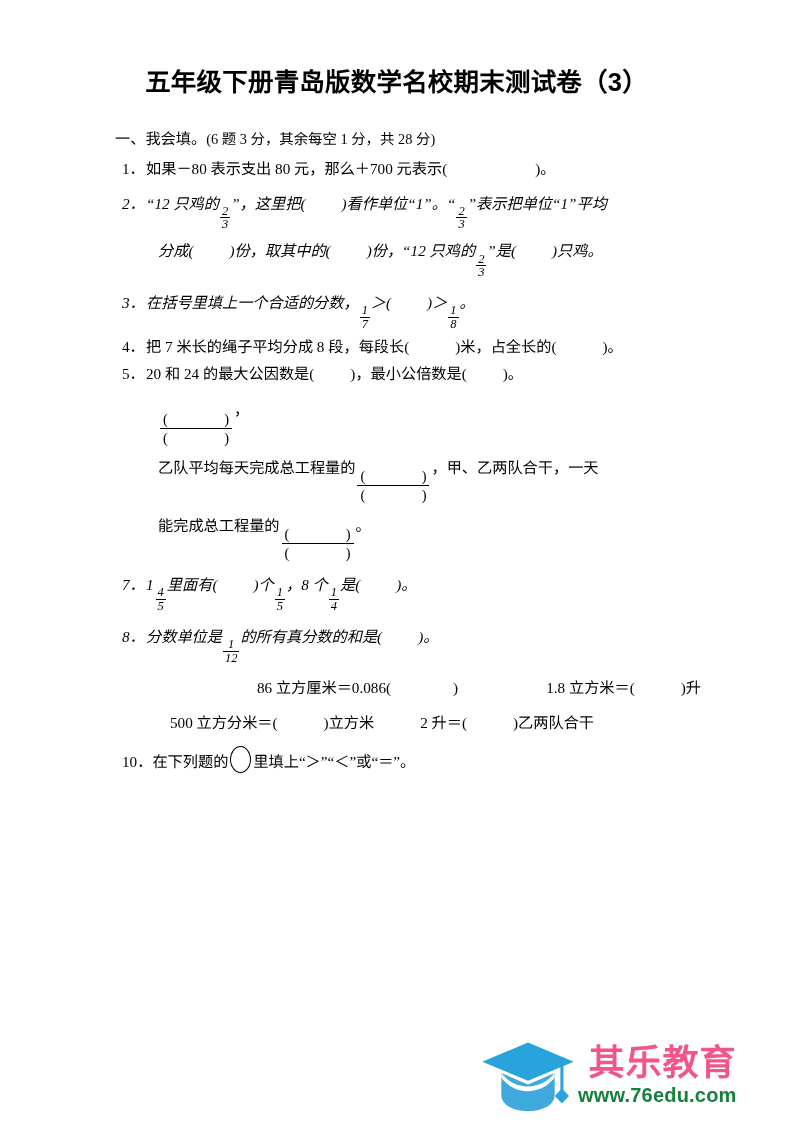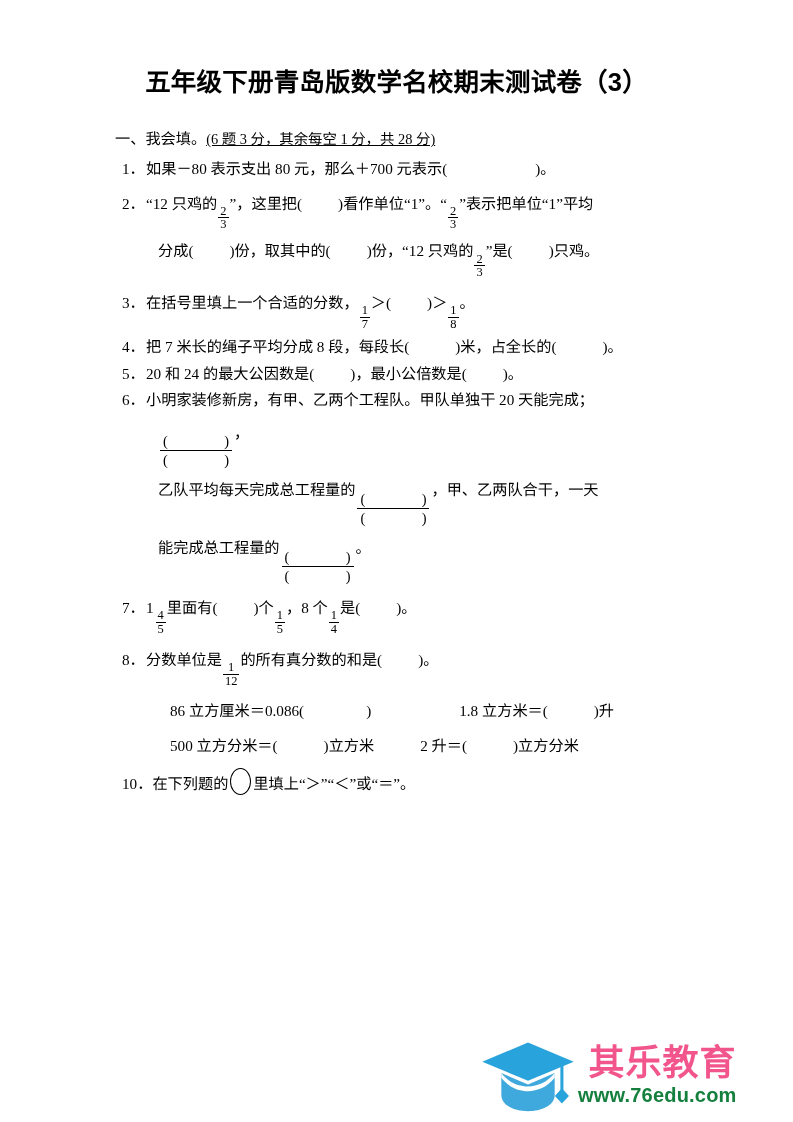--- a/index.html
+++ b/index.html
@@ -43,35 +43,34 @@
   }
 
   .section-head {
     font-size: 15.2px;
     line-height: 1.3;
     margin: 0 0 10px 0;
     white-space: nowrap;
   }
   .section-head .paren {
     font-size: 14.4px;
-    text-decoration: underline;
   }
 
   .q {
     font-size: 15.2px;
     line-height: 1.35;
     margin: 0 0 6px 7px;
     display: block;
   }
   .q-line {
     display: block;
     margin-bottom: 2px;
     white-space: nowrap;
   }
-  .q-line.tall { line-height: 2.35; }
+  .q-line.tall { line-height: 2.35; font-style: italic; }
   .q-line.tall2 { line-height: 2.6; }
   .indent { padding-left: 36px; }
   .indent-lg { padding-left: 48px; }
 
   .num {
     display: inline-block;
     min-width: 24px;
   }
   .num.wide { min-width: 30px; }
   .sp-m { display: inline-block; width: 36px; }
@@ -238,23 +237,20 @@
       </span>
     </div>
 
     <div class="q">
       <span class="q-line">
         <span class="num">5．</span><span>20 和 24 的最大公因数是(</span><span class="sp-m"></span><span>)，最小公倍数是(</span><span class="sp-m"></span><span>)。</span>
       </span>
     </div>
 
     <div class="q">
-      <span class="q-line">
-        <span class="num">6．</span><span>小明家装修新房，有甲、乙两个工程队。甲队单独干 20 天能完成；</span>
-      </span>
       <span class="q-line tall2 indent">
         <span class="frac-blank">
             <span class="fn">
               <span>(</span>
               <span>)</span>
             </span>
             <span class="fd">
               <span>(</span>
               <span>)</span>
             </span>
@@ -304,25 +300,25 @@
     <div class="q">
       <span class="q-line tall">
         <span class="num">8．</span><span>分数单位是</span><span class="frac">
             <span class="fn">1</span>
             <span class="fd">12</span>
           </span><span>的所有真分数的和是(</span><span class="sp-m"></span><span>)。</span>
       </span>
     </div>
 
     <div class="q">
+      <span class="q-line indent-lg" style="line-height:2.2;text-align:right;">
+        <span>86 立方厘米＝0.086(</span><span class="sp-xl"></span><span>)</span><span class="sp-xxl"></span><span>1.8 立方米＝(</span><span class="sp-l"></span><span>)升</span>
+      </span>
       <span class="q-line indent-lg" style="line-height:2.2;">
-        <span>86 立方厘米＝0.086(</span><span class="sp-xl"></span><span>)</span><span class="sp-xxl"></span><span>1.8 立方米＝(</span><span class="sp-l"></span><span>)升</span>
-      </span>
-      <span class="q-line indent-lg" style="line-height:2.2;">
-        <span>500 立方分米＝(</span><span class="sp-l"></span><span>)立方米</span><span class="sp-l"></span><span>2 升＝(</span><span class="sp-l"></span><span>)立方分米</span>
+        <span>500 立方分米＝(</span><span class="sp-l"></span><span>)立方米</span><span class="sp-l"></span><span>2 升＝(</span><span class="sp-l"></span><span>)乙两队合干</span>
       </span>
     </div>
 
     <div class="q">
       <span class="q-line" style="line-height:1.9;">
         <span class="num wide">10．</span><span>在下列题的</span><span class="circle-slot"></span><span>里填上“＞”“＜”或“＝”。</span>
       </span>
     </div>
 
   </div>

